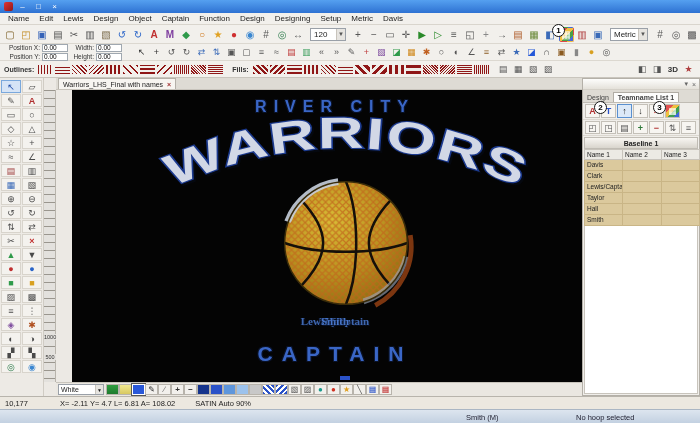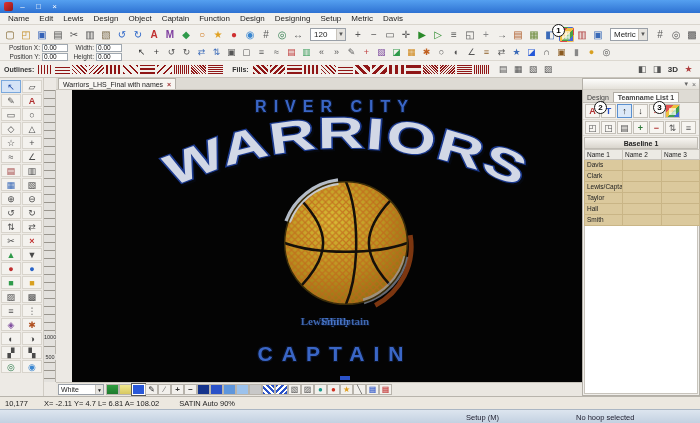--- a/index.html
+++ b/index.html
@@ -115,21 +115,21 @@
     border-top:1px solid #c8c4bc;display:flex;align-items:center;gap:2px;padding:0 2px;}
   .thread-combo{width:46px;height:11px;border:1px solid #9aa0a8;background:#fff;display:flex;
     align-items:center;font-size:7px;padding-left:2px;}
   .pal-item{width:13px;height:11px;display:flex;align-items:center;justify-content:center;
     font-size:8px;border:1px solid #b8b4ac;background:#f2f0ec;color:#444;}
 
   
   .status1{position:absolute;left:0;top:396px;width:700px;height:13px;background:#ece8e0;
     border-top:1px solid #b8b4ac;display:flex;align-items:center;font-size:7.5px;color:#222;}
   .s-count{width:44px;padding-left:5px;}
-  .s-coords{margin-left:0;}
+  .s-coords{margin-left:16px;}
   .s-stitch{margin-left:20px;}
   .status2{position:absolute;left:0;top:409px;width:700px;height:14px;
     background:linear-gradient(#dde5ef,#c3d1e1);border-top:1px solid #aab6c4;font-size:7.5px;color:#223;}
   .s-jump{position:absolute;left:466px;top:3px;}
   .s-hoop{position:absolute;left:576px;top:3px;}
 
   
   .callout{position:absolute;width:13px;height:13px;border:1.5px solid #141414;border-radius:50%;
     background:#fff;color:#000;font-weight:bold;font-size:8px;display:flex;align-items:center;
     justify-content:center;z-index:60;}
@@ -533,21 +533,21 @@
         <span class="pal-item" style="color: rgb(192, 48, 48);">▦</span>
     </span>
   </div>
 
   <div class="status1">
     <span class="s-count">10,177</span>
     <span class="s-coords">X= -2.11 Y= 4.7   L= 6.81 A= 108.02</span>
     <span class="s-stitch">SATIN Auto 90%</span>
   </div>
   <div class="status2">
-    <span class="s-jump">Setup (M)</span>
+    <span class="s-jump">Smith (M)</span>
     <span class="s-hoop">No hoop selected</span>
   </div>
 
   <div class="callout" id="c1">1</div>
   <div class="callout" id="c2">2</div>
   <div class="callout" id="c3">3</div>
 
 </div>
 
 </body></html>

